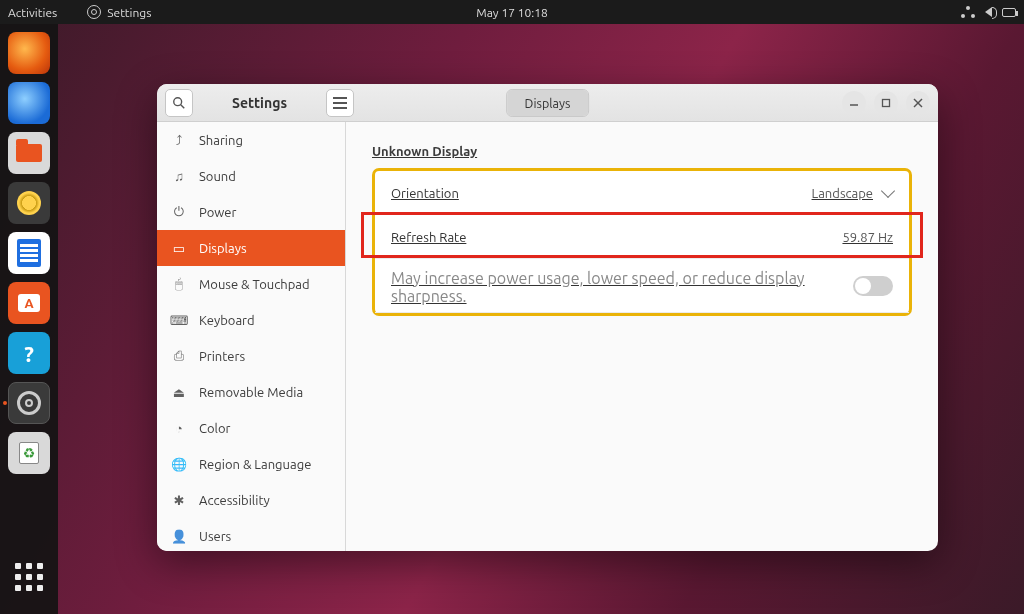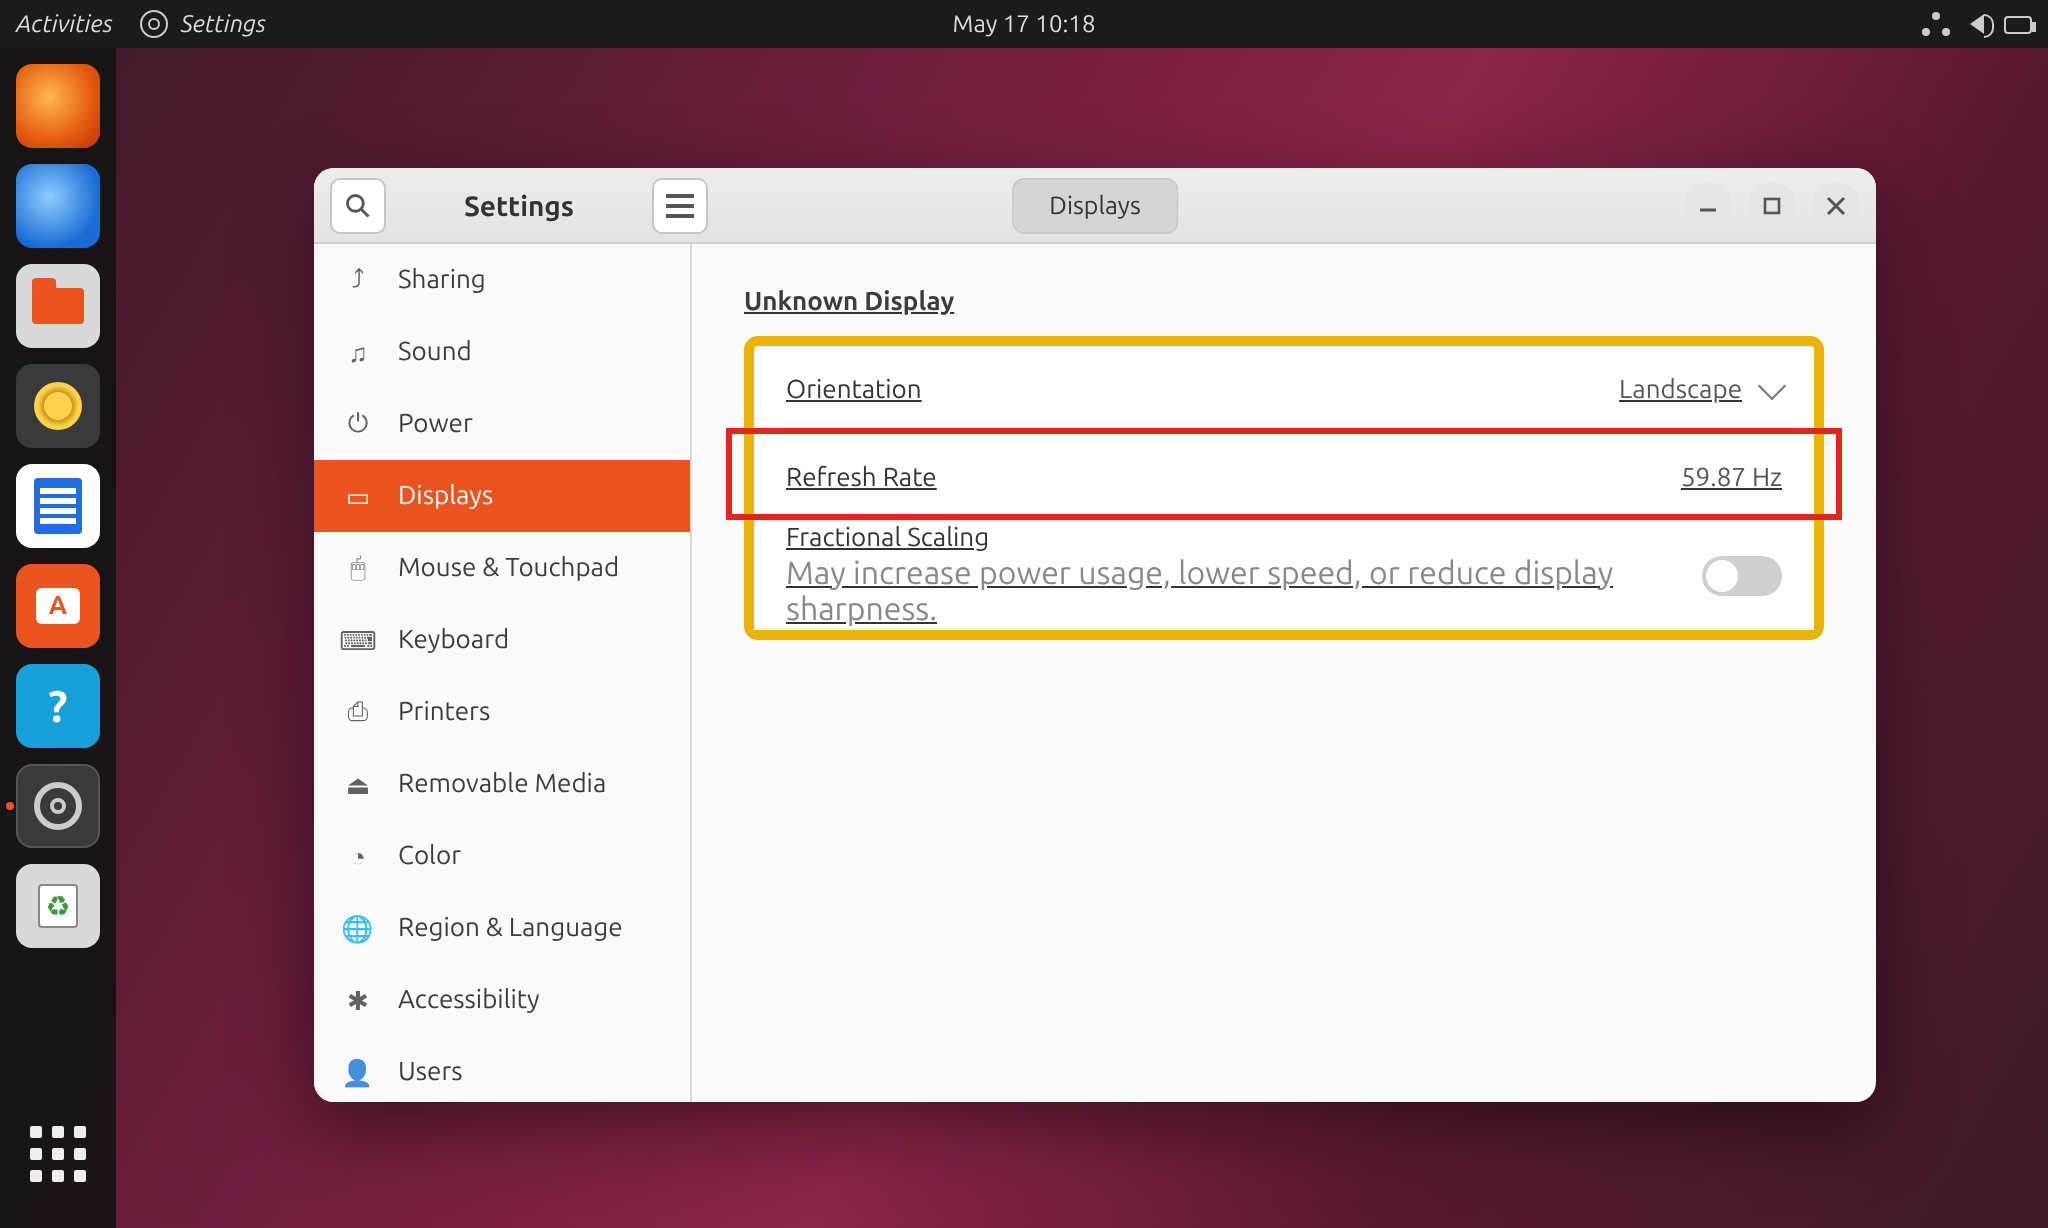--- a/index.html
+++ b/index.html
@@ -1,19 +1,19 @@
 <!DOCTYPE html>
 <html><head>
 <meta charset="utf-8">
 <style>
   * { box-sizing: border-box; margin: 0; padding: 0; font-family: Ubuntu, "Segoe UI", sans-serif; }
   body { width: 1024px; height: 614px; overflow: hidden; background: linear-gradient(120deg,#3b1a28 0%, #6f1d3e 35%, #8c2449 55%, #5a1832 75%, #3b1a28 100%); position: relative; color:#333; }
   
   .topbar { position:absolute; top:0; left:0; right:0; height:24px; background:#1b1b1b; color:#ddd; display:flex; align-items:center; font-size:12px; padding:0 8px; }
-  .topbar .left { display:flex; gap:14px; align-items:center;font-style:italic; }
+  .topbar .left { display:flex; gap:30px; align-items:center; }
   .topbar .center { position:absolute; left:50%; transform:translateX(-50%); }
   .topbar .right { margin-left:auto; display:flex; gap:10px; align-items:center; }
   .topbar .gear { width:14px; height:14px; display:inline-block; border:1.5px solid #ccc; border-radius:50%; position:relative; }
   .topbar .gear::before { content:""; position:absolute; inset:3px; border:1px solid #ccc; border-radius:50%; }
   .tri-dots { width:14px; height:12px; position:relative; }
   .tri-dots span { position:absolute; width:4px; height:4px; background:#ccc; border-radius:50%; }
   .tri-dots span:nth-child(1){ left:5px; top:0;} .tri-dots span:nth-child(2){ left:0; bottom:0;} .tri-dots span:nth-child(3){ right:0; bottom:0;}
   .vol-ic { width:0;height:0;border-top:5px solid transparent;border-bottom:5px solid transparent;border-right:7px solid #ccc; position:relative;}
   .vol-ic::after{content:"";position:absolute;left:7px;top:-5px;width:4px;height:10px;border:1.5px solid #ccc;border-left:none;border-radius:0 8px 8px 0;}
   .bat-ic { width:14px;height:9px;border:1.5px solid #ccc;border-radius:2px;position:relative;}
@@ -50,21 +50,21 @@
   .win-ctrls { position:absolute; right:8px; display:flex; gap:8px; }
   .wc { width:24px;height:24px;border-radius:50%;background:#e5e5e5;display:flex;align-items:center;justify-content:center;color:#555;font-size:11px;cursor:pointer; }
   .body { flex:1; display:flex; min-height:0; }
   .sidebar { width:189px; border-right:1px solid #d8d8d8; background:#fafafa; overflow:hidden; }
   .sb-item { height:36px; display:flex; align-items:center; padding:0 14px; gap:12px; font-size:13px; color:#3c3c3c; cursor:pointer; }
   .sb-item.active { background:#e95420; color:#fff; }
   .sb-item .ic { width:16px; min-width:16px; height:16px; display:flex; align-items:center; justify-content:center; opacity:.8; }
   .sb-item.active .ic { opacity:1; }
   .main { flex:1; padding:20px 26px; overflow:auto;text-decoration:underline; }
   .sect-title { font-size:13px; font-weight:600; color:#3c3c3c; margin:2px 0 10px 0; }
-  .card { border:5px solid #eab308; border-radius:7px; background:#fff; }
+  .card { border:3px solid #eab308; border-radius:7px; background:#fff; }
   .row { display:flex; align-items:center; padding:0 16px; height:44px; border-bottom:1px solid #ececec; font-size:13px; cursor:default; }
   .row:last-child { border-bottom:none; }
   .row .label { color:#333; }
   .row .val { margin-left:auto; color:#555; display:flex; align-items:center; gap:10px;padding-left:16px; }
   .chev { width:10px;height:10px;border-right:1.5px solid #777;border-bottom:1.5px solid #777;transform:rotate(45deg);margin-top:-4px; }
   .row.lg { height:54px; }
   .row .sub { font-size:16px; color:#888; margin-top:2px; }
   .switch { width:40px;height:20px;background:#cfcfcf;border-radius:10px;position:relative; }
   .switch::after{content:"";position:absolute;left:2px;top:2px;width:16px;height:16px;background:#fff;border-radius:50%;}
   .hl { position:absolute; border:3px solid #e1261c; pointer-events:none; }
@@ -230,21 +230,20 @@
             </span>
         </div>
         <div class="row">
           <span class="label">Refresh Rate</span>
           <span class="val">
               <span>59.87 Hz</span>
             </span>
         </div>
         <div class="row lg">
           <div>
-            <div class="label">Fractional Scaling</div>
             <div class="sub">May increase power usage, lower speed, or reduce display sharpness.</div>
           </div>
           <span class="val">
               <span class="switch"></span>
             </span>
         </div>
         <div class="hl" style="left:-14px;top:41px;right:-14px;height:46px;"></div>
       </div>
     </div>
   </div>

